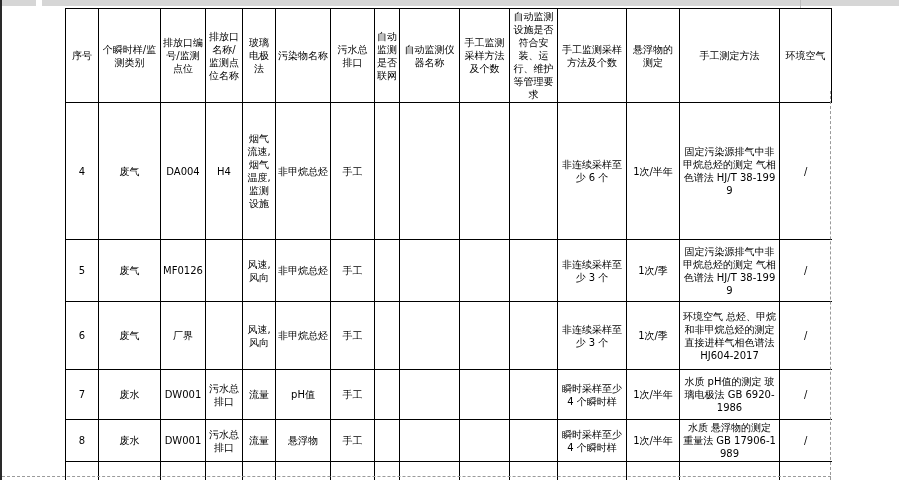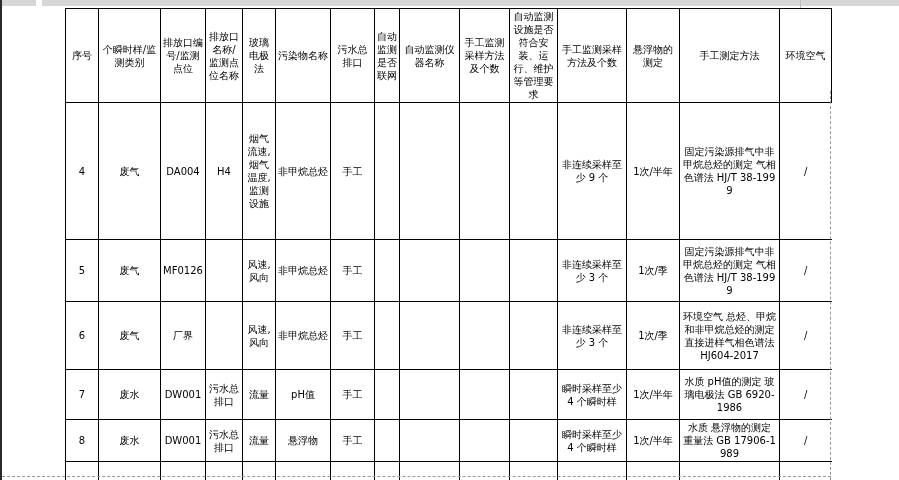--- a/index.html
+++ b/index.html
@@ -123,21 +123,21 @@
           <td>废气</td>
           <td>DA004</td>
           <td>H4</td>
           <td>烟气流速,烟气温度,监测设施</td>
           <td>非甲烷总烃</td>
           <td>手工</td>
           <td></td>
           <td></td>
           <td></td>
           <td></td>
-          <td>非连续采样至少 9 个</td>
+          <td>非连续采样至少 6 个</td>
           <td>1次/半年</td>
           <td>固定污染源排气中非甲烷总烃的测定 气相色谱法 HJ/T 38-1999</td>
           <td>/</td>
         </tr>
         <tr>
           <td>5</td>
           <td>废气</td>
           <td>MF0126</td>
           <td></td>
           <td>风速,风向</td>

